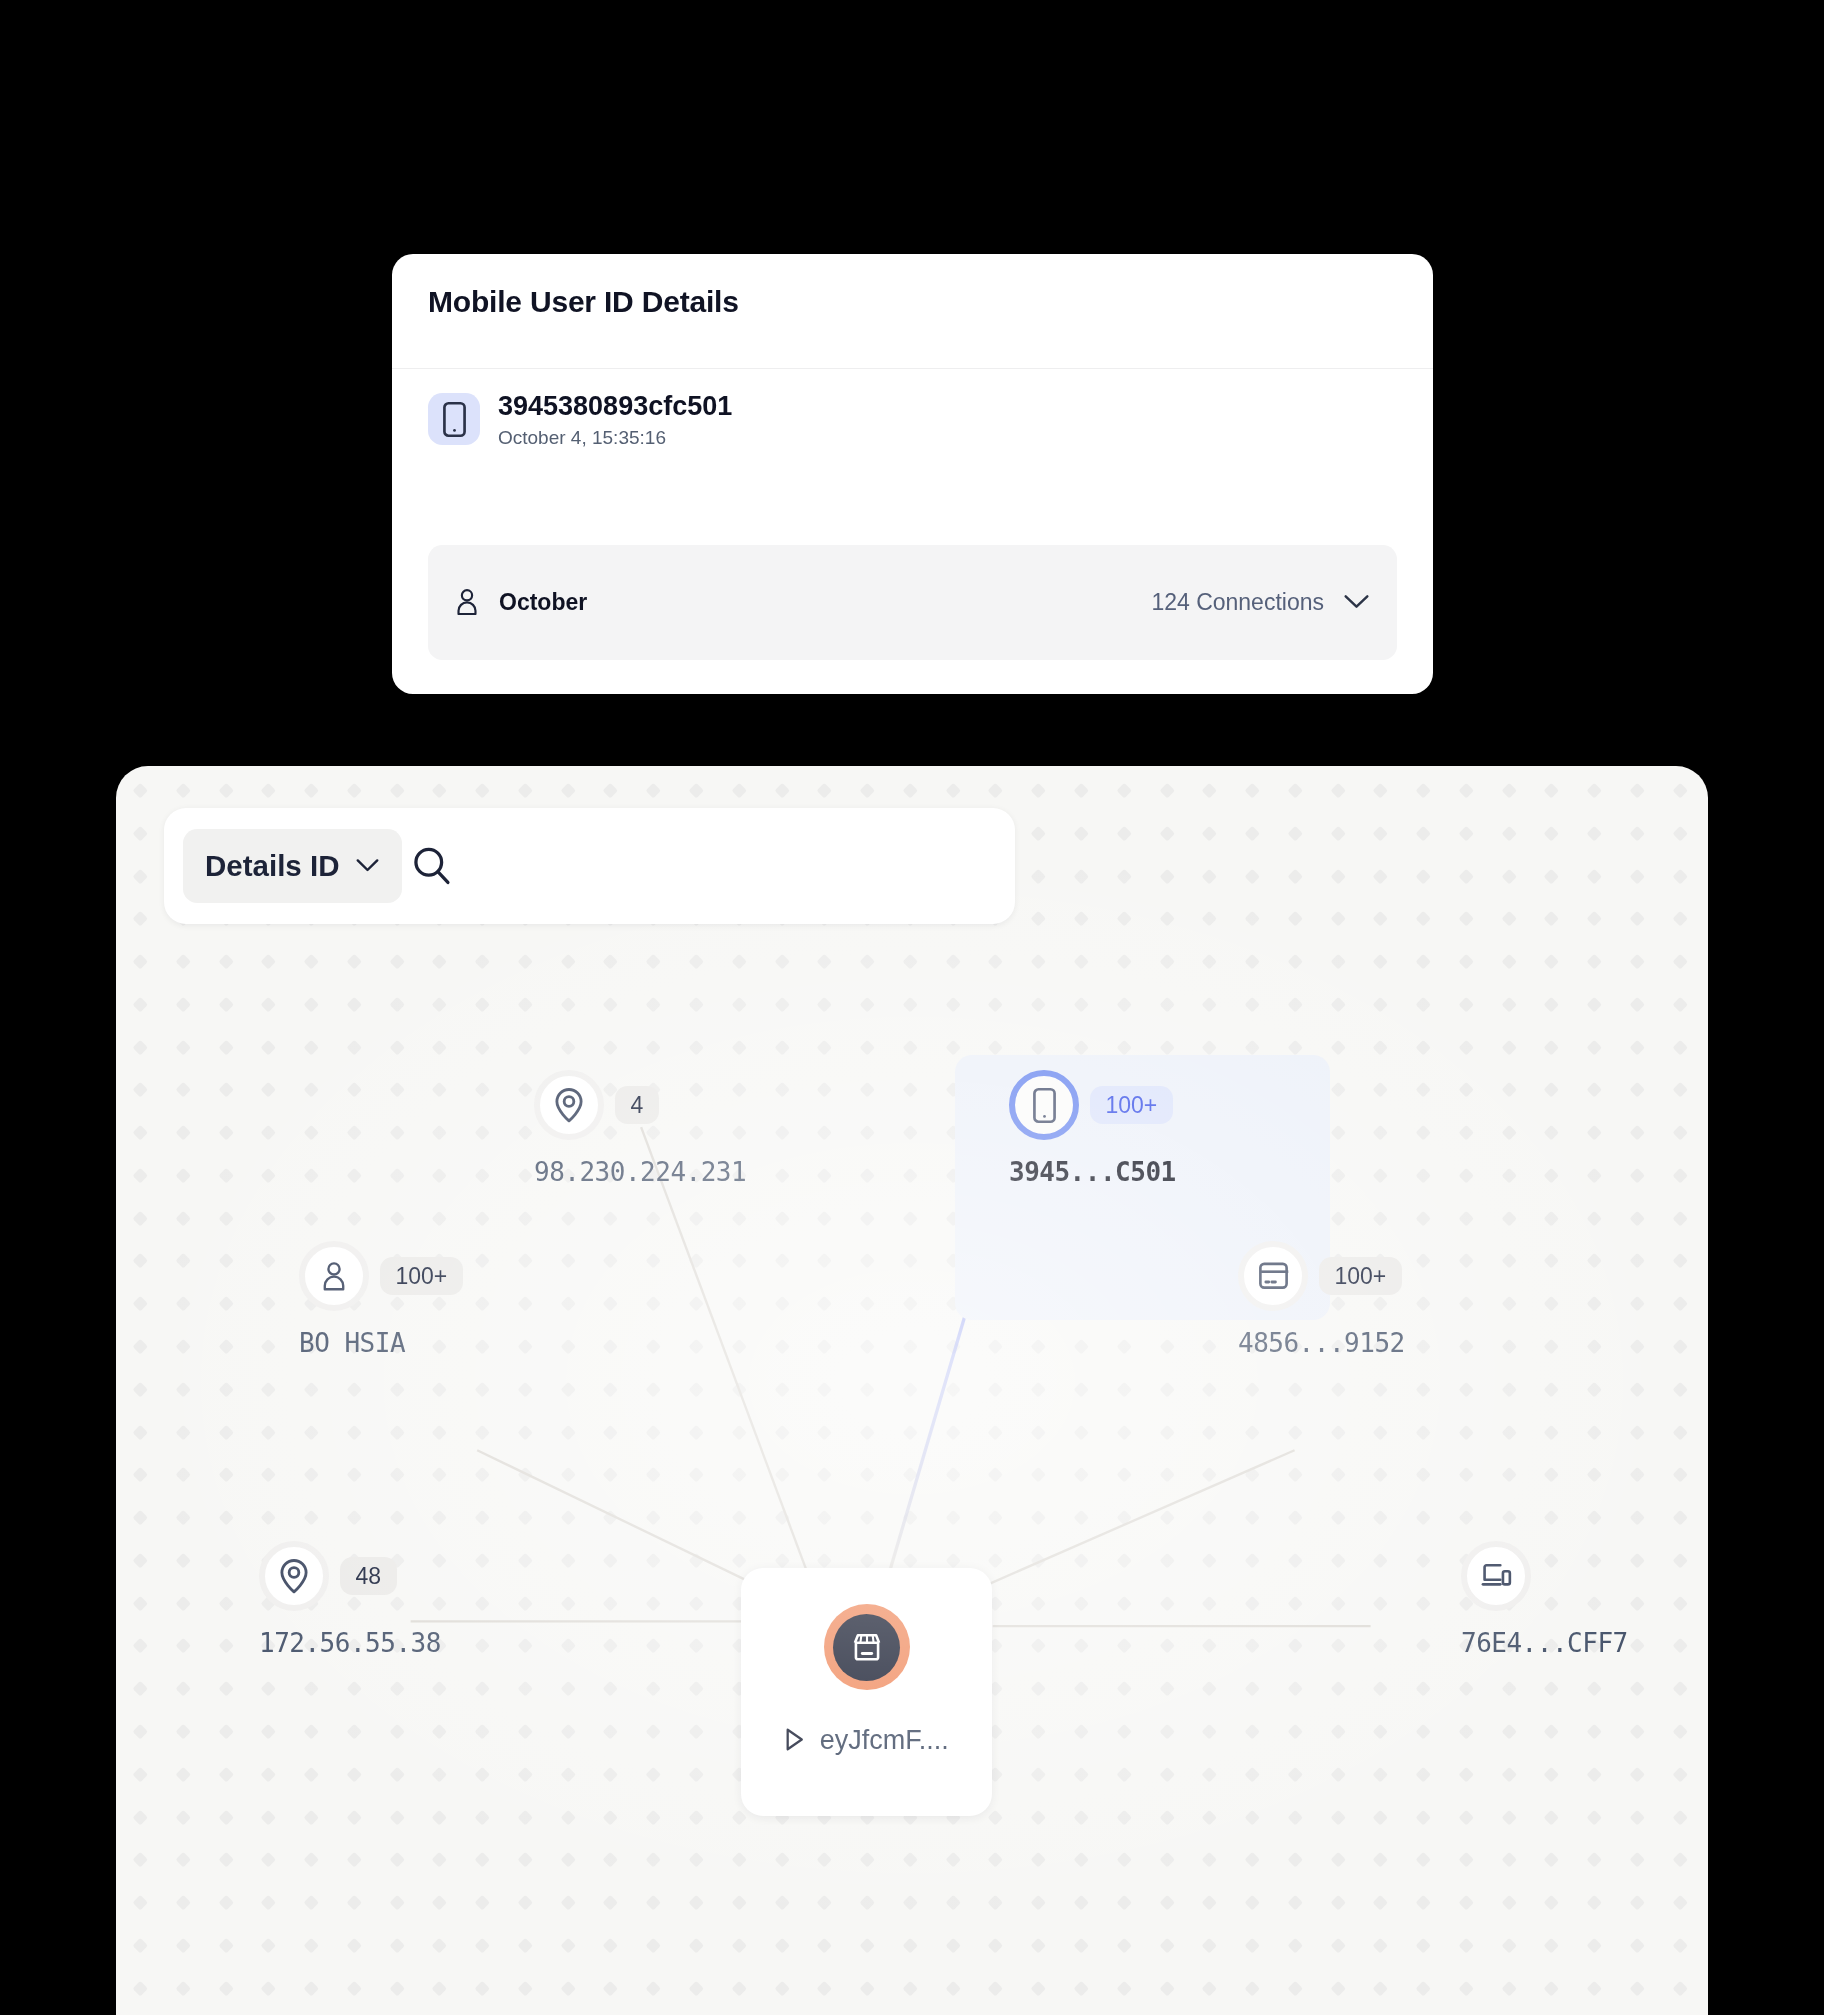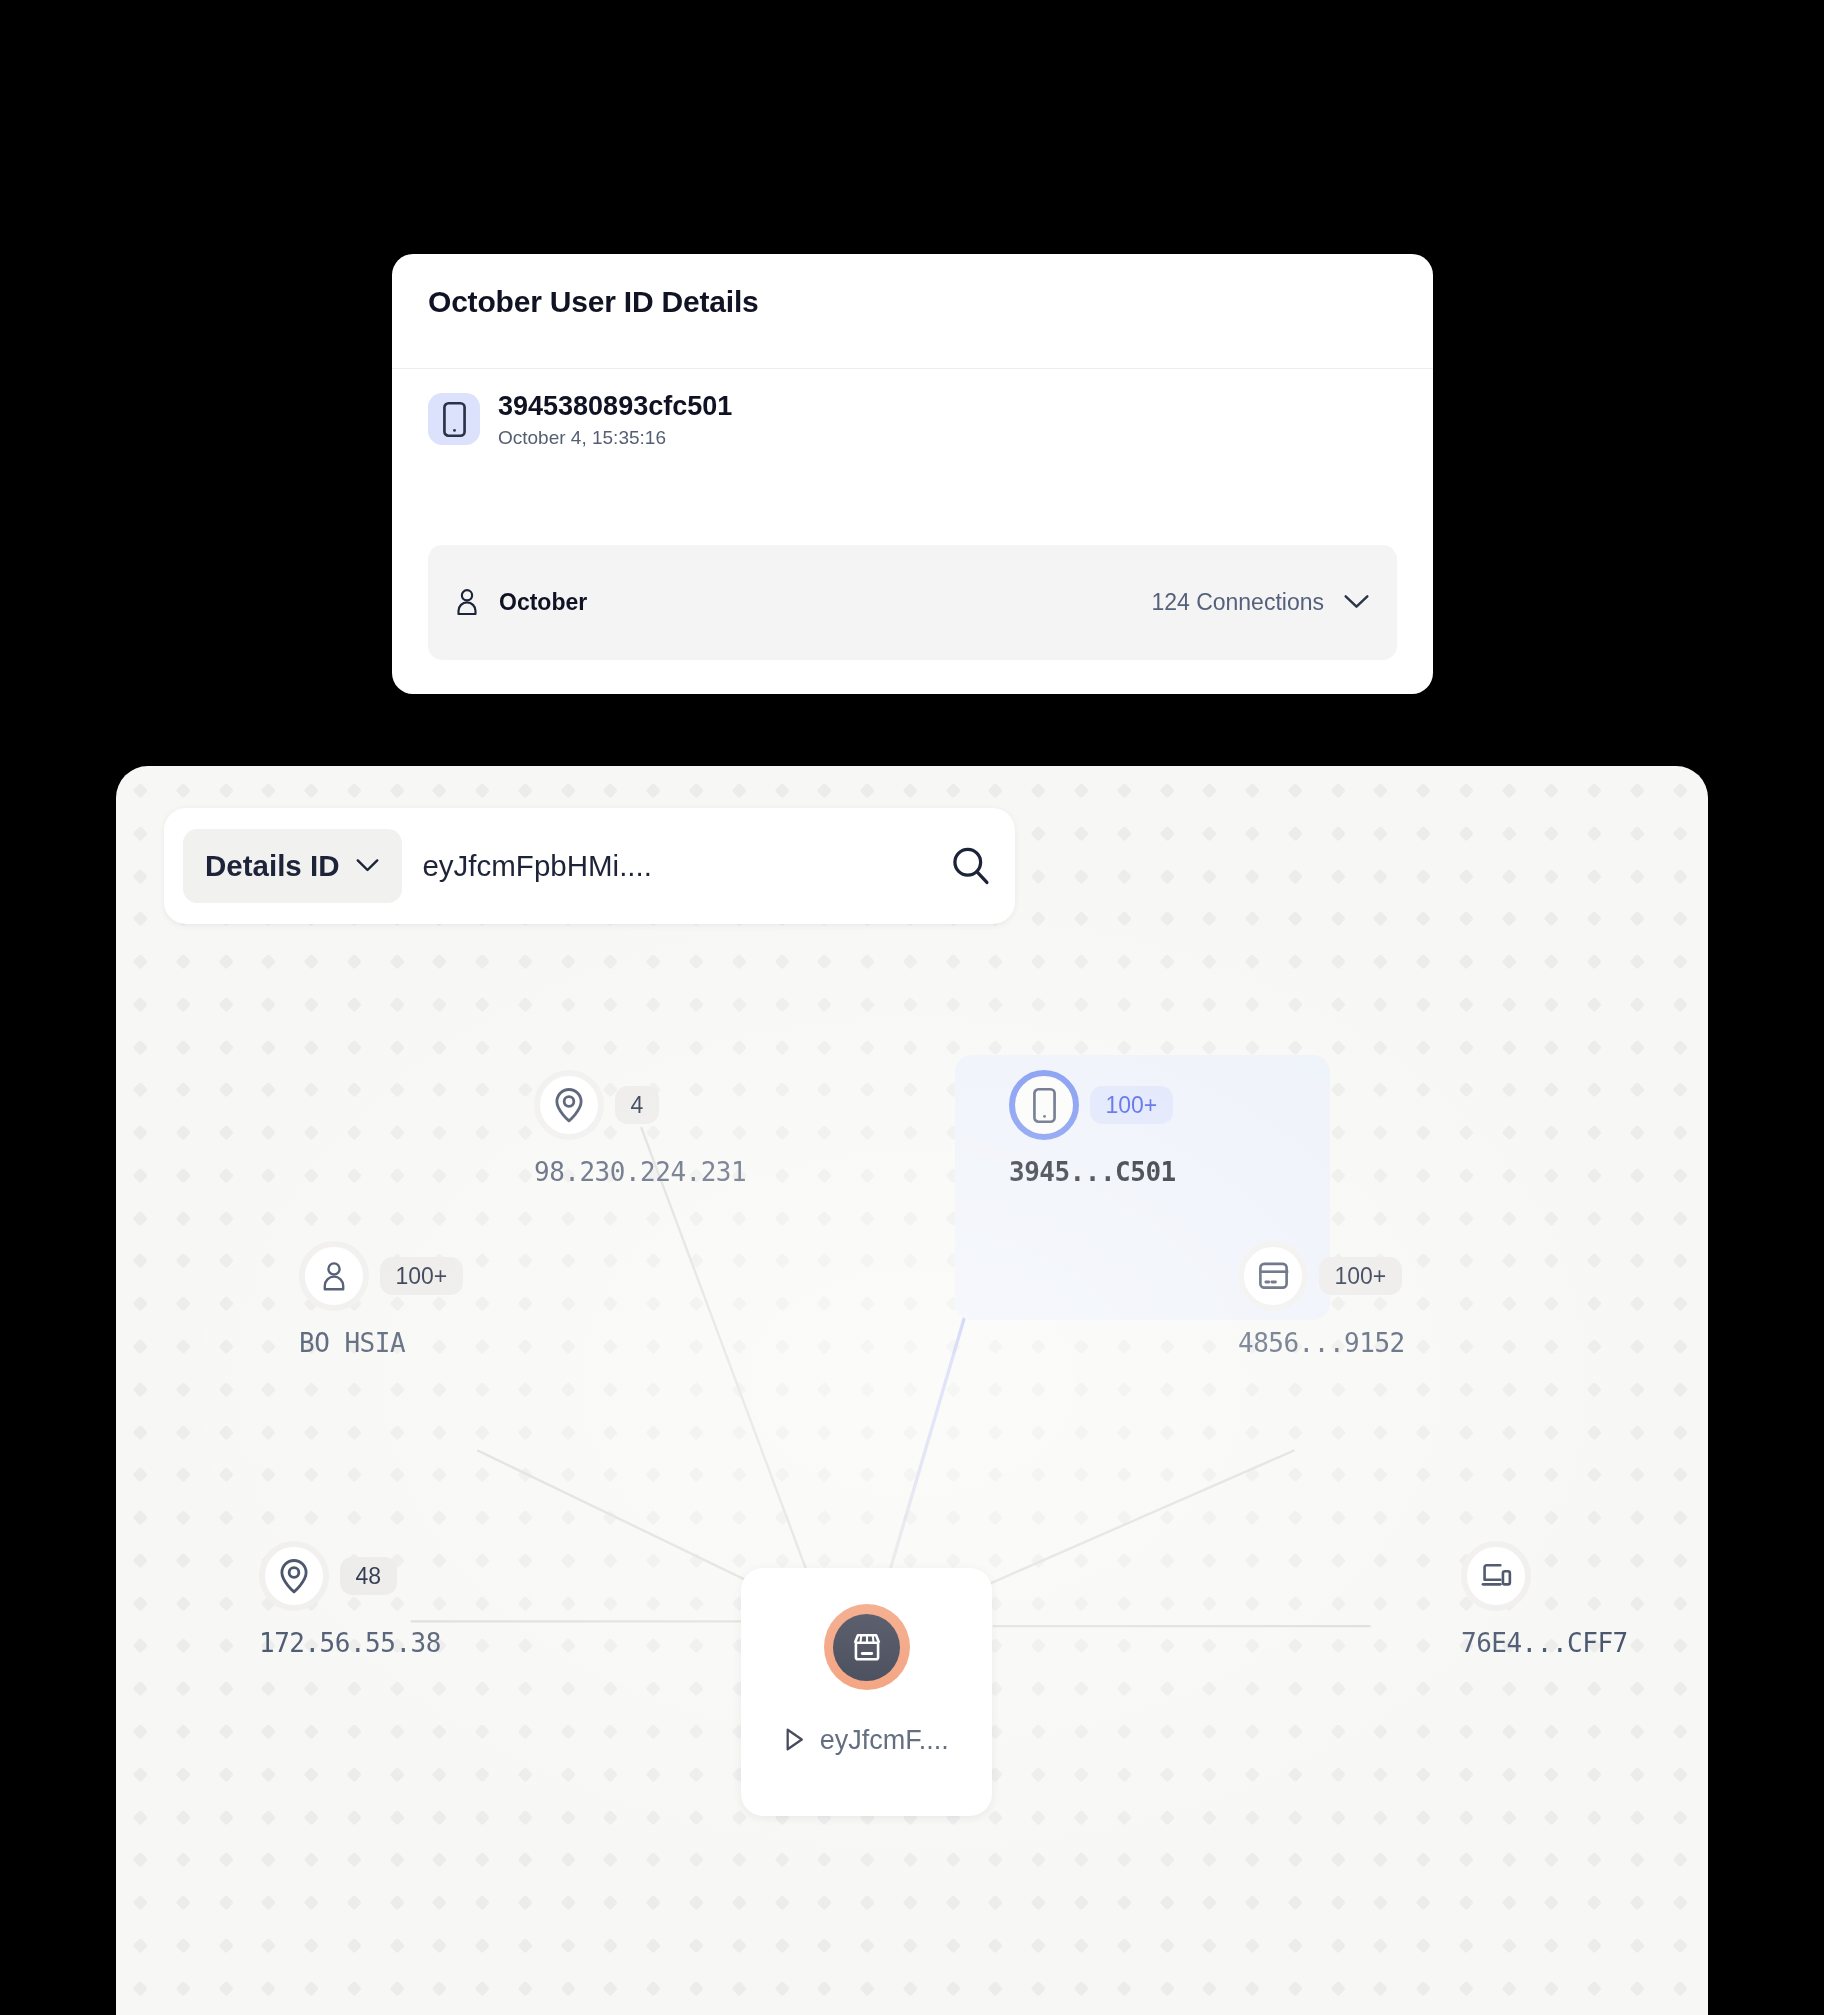--- a/index.html
+++ b/index.html
@@ -130,21 +130,21 @@
   #center-label{
     font-size:27px;color:#3f4c63;font-weight:500;white-space:nowrap;
   }
 </style>
 </head>
 <body>
 
 <div id="detail-card">
 
   <div id="detail-card-header">
-    <div id="detail-card-title">October User ID Details</div>
+    <div id="detail-card-title">Mobile User ID Details</div>
   </div>
 
   <div id="detail-identity-row">
     <div id="identity-icon-box">
       <svg width="25" height="37" viewBox="0 0 24 36" fill="none" aria-hidden="true">
         <rect x="2.2" y="2.2" width="19.6" height="31.6" rx="4" stroke="#2b3248" stroke-width="2.6"></rect>
         <circle cx="12" cy="28.6" r="1.35" fill="#2b3248"></circle>
       </svg>
     </div>
     <div id="identity-text">
@@ -1376,21 +1376,20 @@
 
 <div id="search-bar">
   <div id="search-type-chip">
     <span id="search-type-label">Details ID</span>
     <span>
       <svg width="25" height="15" viewBox="0 0 26 16" fill="none" aria-hidden="true">
         <path d="M2.6 2.6 13 12.8 23.4 2.6" stroke="#1d2338" stroke-width="2.6" stroke-linecap="round" stroke-linejoin="round"></path>
       </svg>
     </span>
   </div>
-  <div id="search-value">eyJfcmFpbHMi....</div>
   <span id="search-icon-btn">
     <svg width="41" height="41" viewBox="0 0 30 30" fill="none" aria-hidden="true">
       <circle cx="13" cy="12.6" r="9.4" stroke="#1d2338" stroke-width="2.4"></circle>
       <path d="M19.8 19.6 27 27.4" stroke="#1d2338" stroke-width="2.4" stroke-linecap="round"></path>
     </svg>
   </span>
 </div>
 
 
 </body></html>

